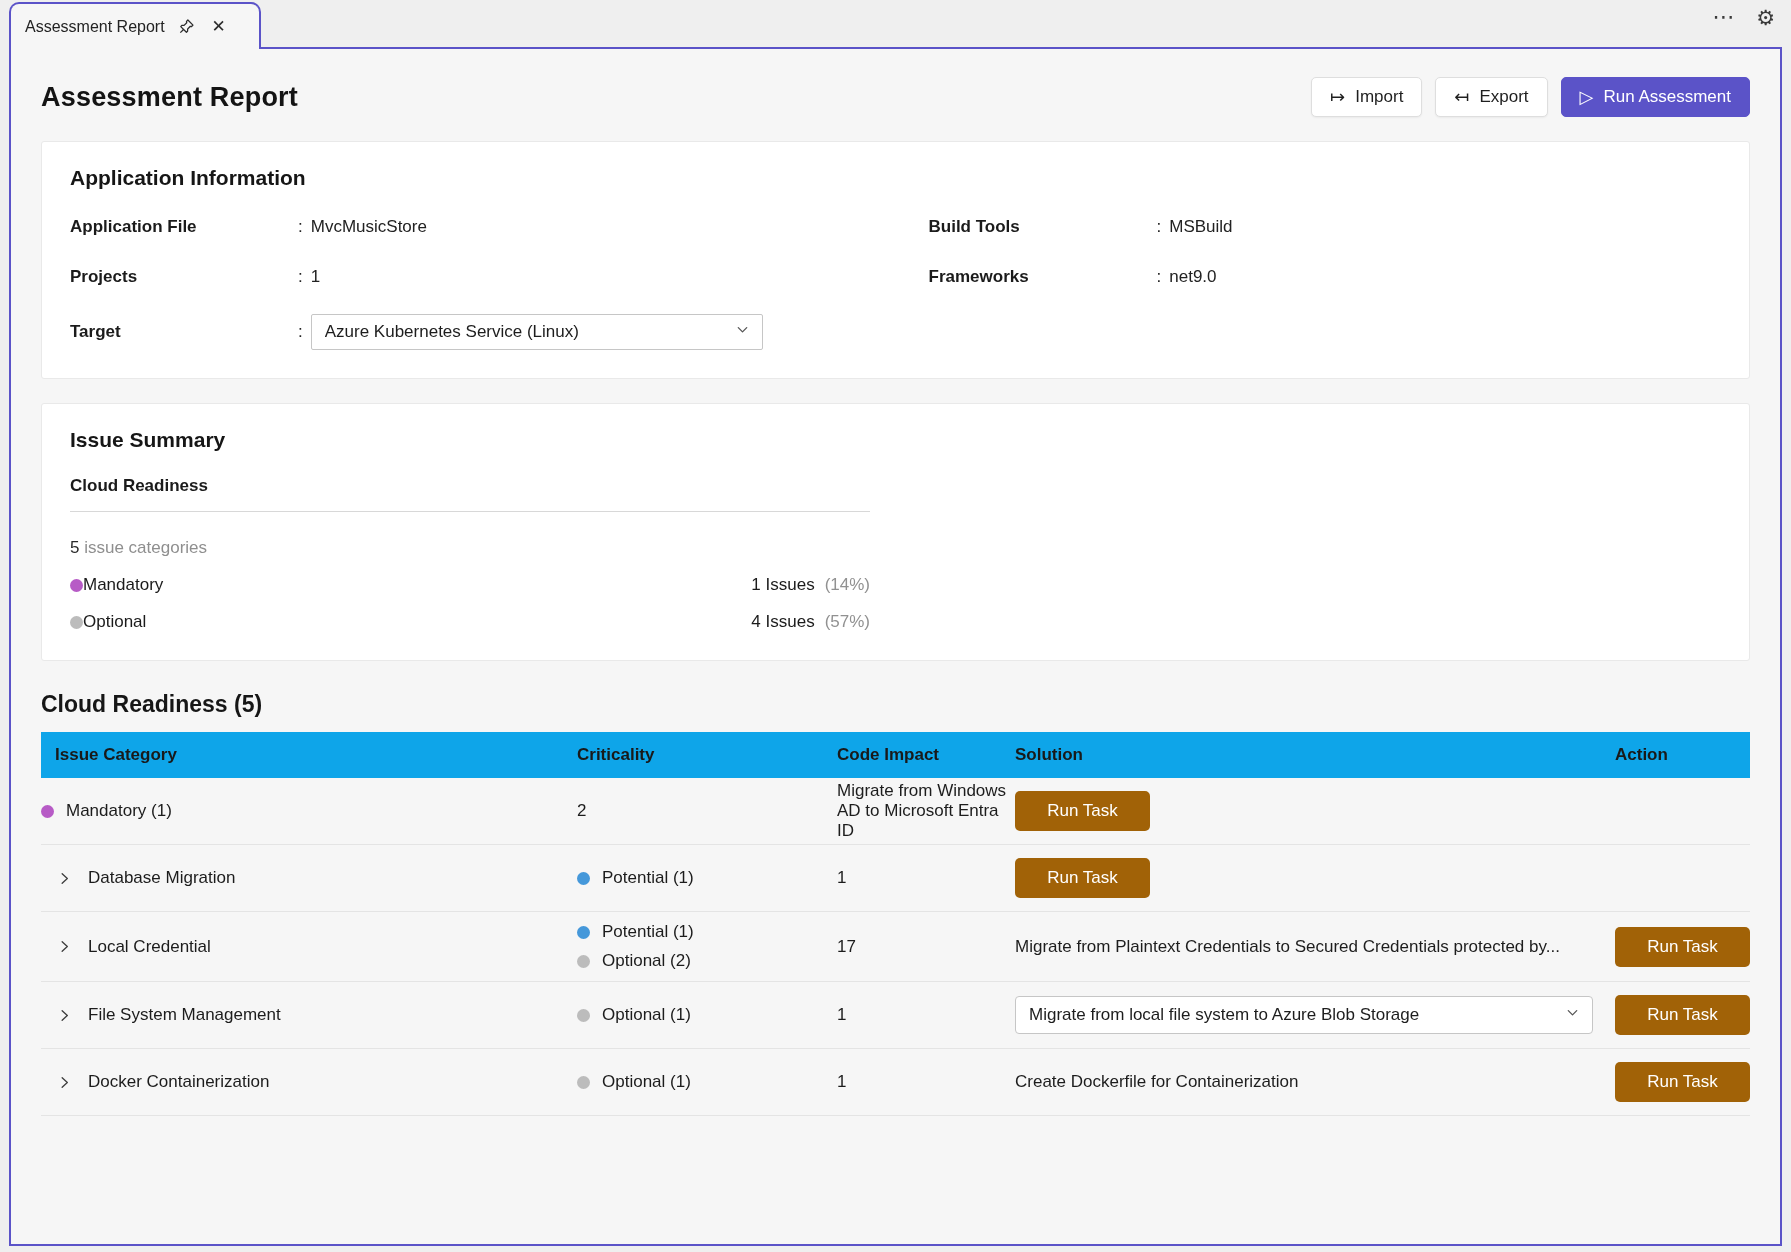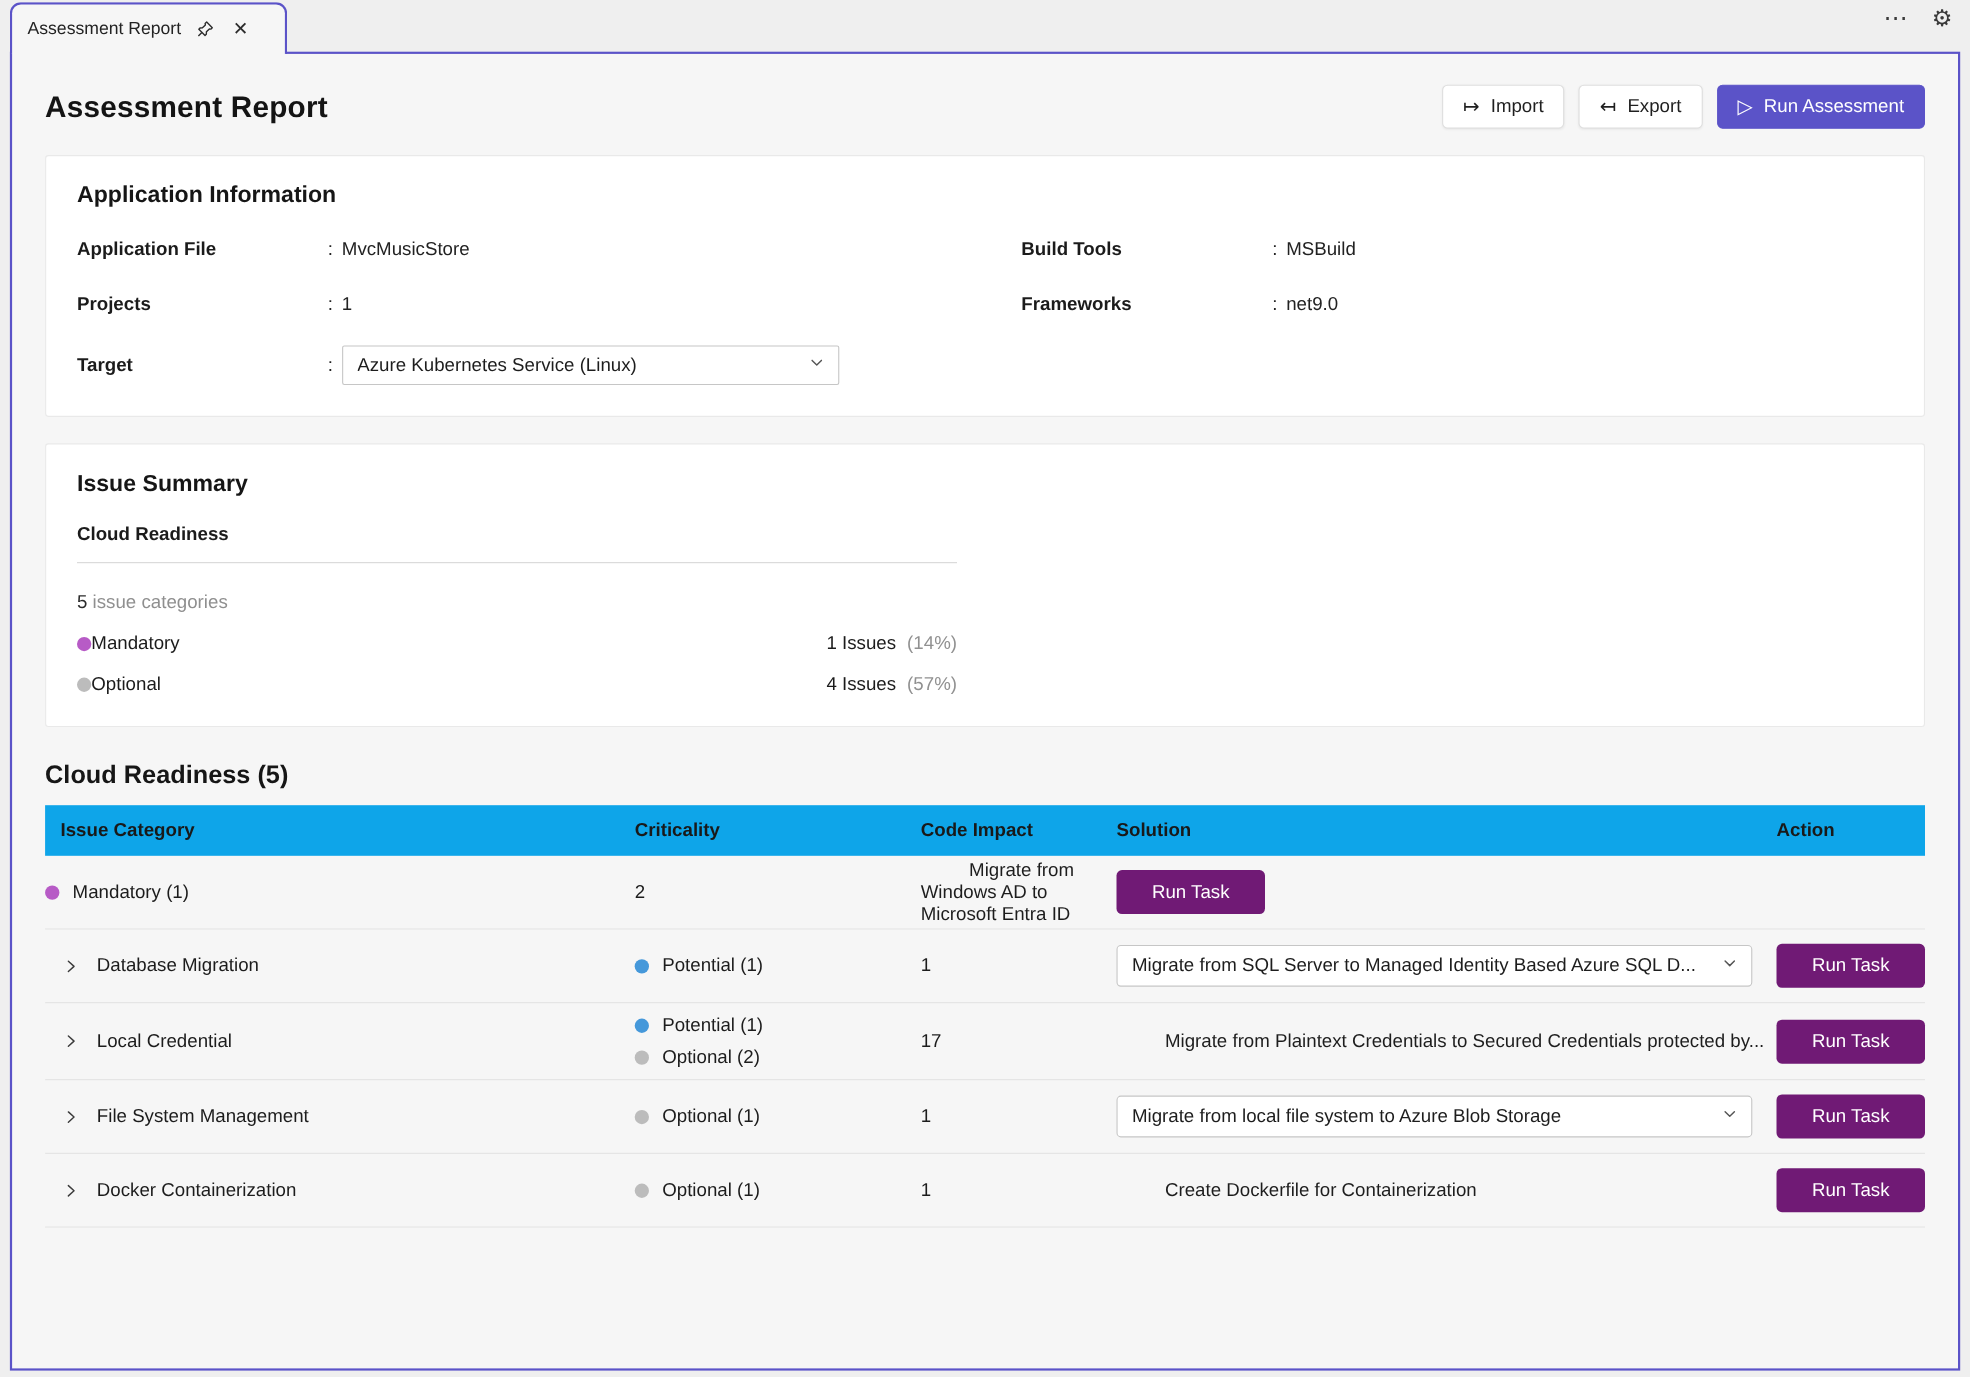--- a/index.html
+++ b/index.html
@@ -87,23 +87,23 @@
   .t-row .cell-cat { display:flex; align-items:center; gap:15px; }
   .chev-btn { display:inline-flex; width:18px; height:18px; align-items:center; justify-content:center; cursor:pointer; flex:none; }
   .crit-list { display:flex; flex-direction:column; gap:9px; padding:10px 0; }
   .crit-line { display:flex; align-items:center; gap:12px; }
   .sol-select {
     width:578px; height:38px; background:#fff; border:1px solid #c6c6c6; border-radius:4px;
     display:flex; align-items:center; justify-content:space-between; padding:0 12px 0 13px;
     cursor:pointer;
   }
   .sol-select .sel-text { white-space:nowrap; overflow:hidden; text-overflow:ellipsis; font-size:17px; color:#1d1d1d; }
-  .sol-text { color:#1d1d1d;margin-left:44px; }
+  .sol-text { color:#1d1d1d; }
   .run-task {
-    width:135px; height:40px; background:#701a75; color:#fff; border:none; border-radius:5px;
+    width:135px; height:40px; background:#a16207; color:#fff; border:none; border-radius:5px;
     font-size:17px; font-family:inherit; cursor:pointer;
   }
 </style>
 </head>
 <body>
 
 <div class="tabbar">
   <div class="tab">
     <span class="tab-label">Assessment Report</span>
     <span class="tab-icon">
@@ -243,28 +243,20 @@
             </span>
             <span>Database Migration</span>
           </div>
           <div class="crit-list">
             <div class="crit-line">
               <span class="dot" style="background: rgb(69, 152, 218);"></span>
               <span>Potential (1)</span>
             </div>
           </div>
           <div><span>1</span></div>
-          <div>
-            <div class="sol-select">
-              <span class="sel-text">Migrate from SQL Server to Managed Identity Based Azure SQL D...</span>
-              <span><svg width="15" height="15" viewBox="0 0 16 16">
-                  <path d="M3.5 6 L8 10.5 L12.5 6" fill="none" stroke="#555" stroke-width="1.4" stroke-linecap="round" stroke-linejoin="round"></path>
-                </svg></span>
-            </div>
-          </div>
           <div><button class="run-task">Run Task</button></div>
         </div>
         <div class="t-row">
           <div class="cell-cat">
             <span class="chev-btn">
               <svg width="15" height="15" viewBox="0 0 16 16">
                 <path d="M5.5 3 L11 8 L5.5 13" fill="none" stroke="#3c3c3c" stroke-width="1.4" stroke-linecap="round" stroke-linejoin="round"></path>
               </svg>
             </span>
             <span>Local Credential</span>

